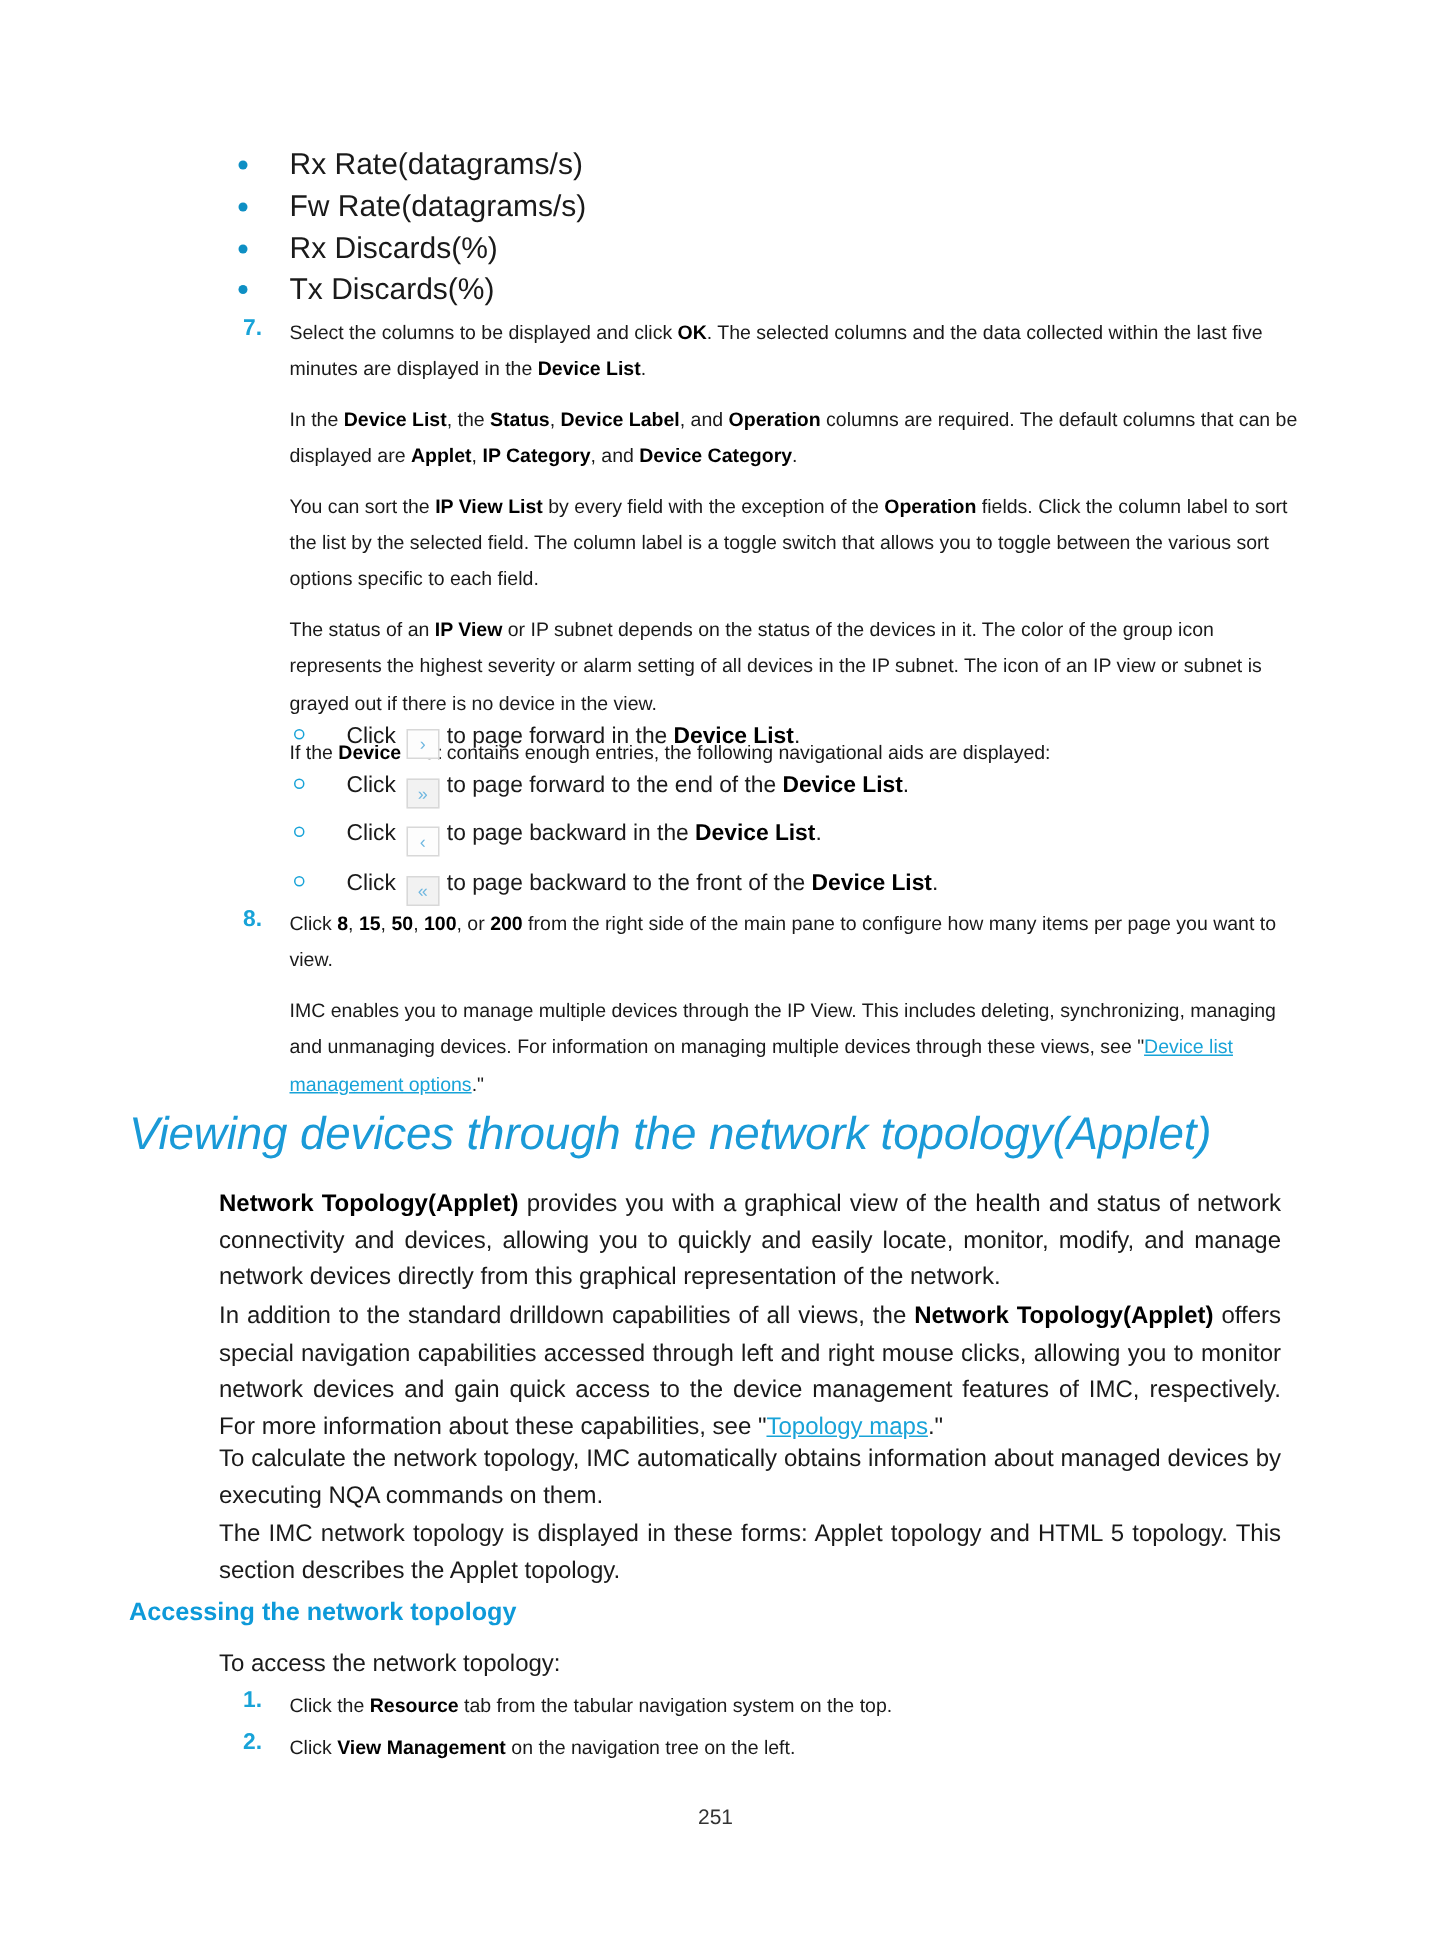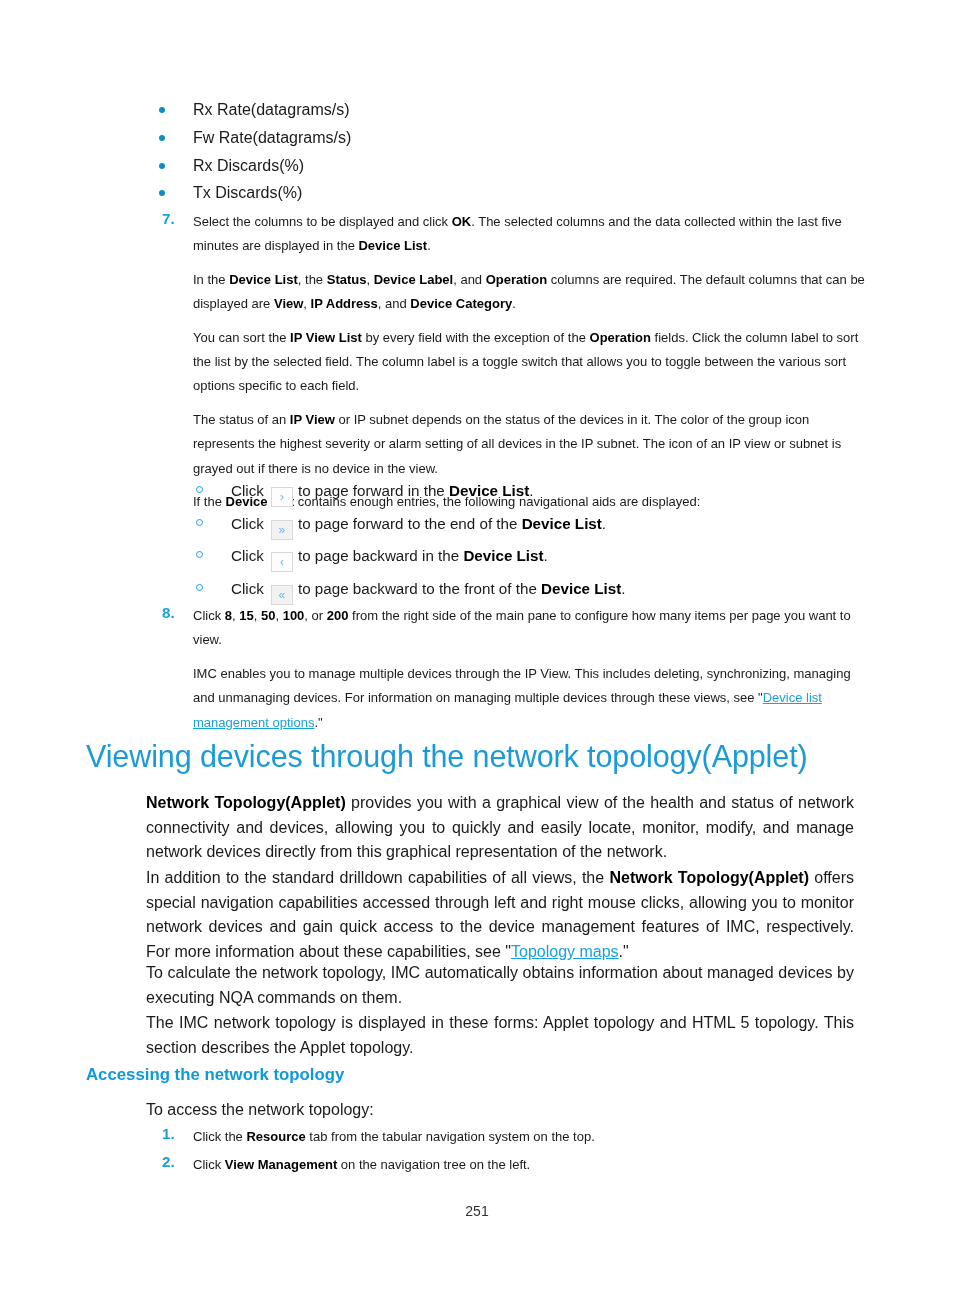--- a/index.html
+++ b/index.html
@@ -31,21 +31,21 @@
   .bul-list {
     position: absolute;
     left: 155px;
     top: 98px;
     width: 700px;
   }
   .bul-item {
     position: relative;
     padding-left: 38px;
     height: 27.8px;
-    font-size: 16px;
+    font-size: 20px;
     line-height: 24px;
     color: #1a1a1a;
   }
   .bul-item .dot {
     position: absolute;
     left: 4px;
     top: 9px;
     width: 6px;
     height: 6px;
     border-radius: 50%;
@@ -122,20 +122,21 @@
 
   
   .h1 {
     position: absolute;
     left: 86px;
     font-size: 30.5px;
     font-weight: normal;
     color: #1a9ad7;
     letter-spacing: -0.1px;
     white-space: nowrap;
+    font-style: italic;
   }
   .h2 {
     position: absolute;
     left: 86px;
     font-size: 16.8px;
     font-weight: bold;
     color: #0e9ad9;
     white-space: nowrap;
     text-align: right;
   }
@@ -187,21 +188,21 @@
         <span>Tx Discards(%)</span>
       </div>
     </div>
 
     <div class="step" style="top:210px;">
       <div class="step-num">7.</div>
       <div class="step-body">
 
         <p class="para"><span>Select the columns to be displayed and click </span><b>OK</b><span>. The selected columns and the data collected within the last five minutes are displayed in the </span><b>Device List</b><span>.</span></p>
 
-        <p class="para"><span>In the </span><b>Device List</b><span>, the </span><b>Status</b><span>, </span><b>Device Label</b><span>, and </span><b>Operation</b><span> columns are required. The default columns that can be displayed are </span><b>View</b><span>, </span><b>IP Address</b><span>, and </span><b>Device Category</b><span>.</span></p>
+        <p class="para"><span>In the </span><b>Device List</b><span>, the </span><b>Status</b><span>, </span><b>Device Label</b><span>, and </span><b>Operation</b><span> columns are required. The default columns that can be displayed are </span><b>Applet</b><span>, </span><b>IP Category</b><span>, and </span><b>Device Category</b><span>.</span></p>
 
         <p class="para"><span>You can sort the </span><b>IP View List</b><span> by every field with the exception of the </span><b>Operation</b><span> fields. Click the column label to sort the list by the selected field. The column label is a toggle switch that allows you to toggle between the various sort options specific to each field.</span></p>
 
         <p class="para"><span>The status of an </span><b>IP View</b><span> or IP subnet depends on the status of the devices in it. The color of the group icon represents the highest severity or alarm setting of all devices in the IP subnet. The icon of an IP view or subnet is grayed out if there is no device in the view.</span></p>
 
         <p class="para last"><span>If the </span><b>Device List</b><span> contains enough entries, the following navigational aids are displayed:</span></p>
 
       </div>
     </div>
 

